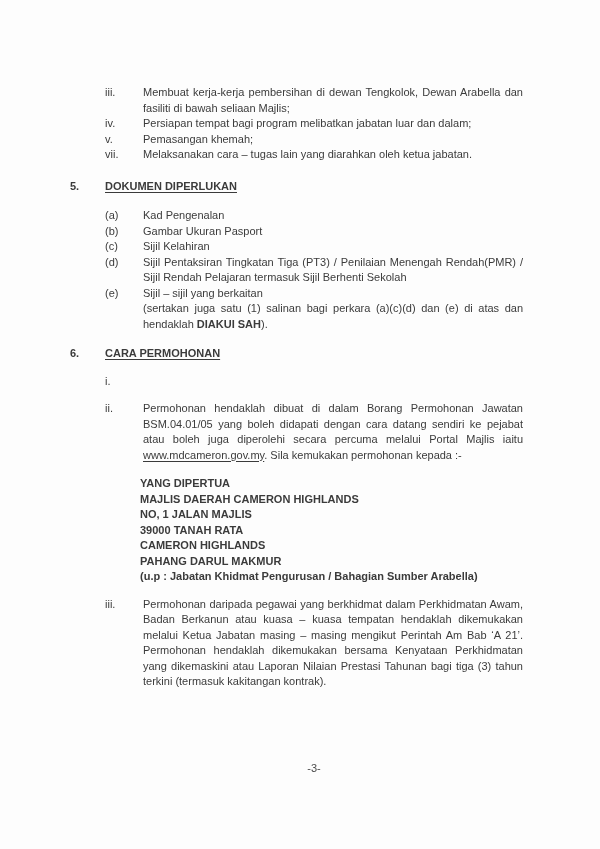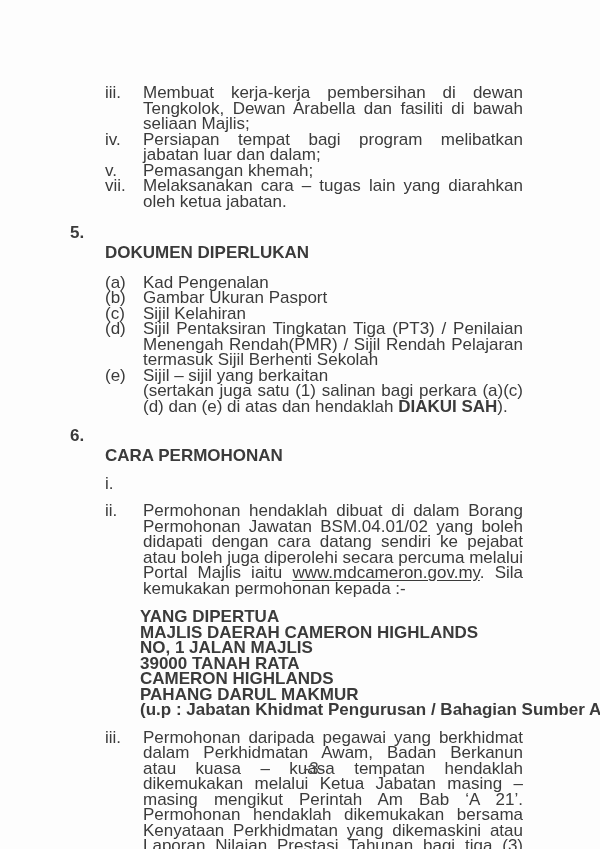--- a/index.html
+++ b/index.html
@@ -3,32 +3,32 @@
 <meta charset="utf-8">
 <style>
   html, body { margin:0; padding:0; background:#ffffff; }
   .page {
     width:600px; height:849px;
     background:#fdfdfd;
     position:relative;
     box-sizing:border-box;
     padding:85px 60px 0 70px;
     font-family:"Liberation Sans","DejaVu Sans",sans-serif;
-    font-size:17px;
+    font-size:11px;
     line-height:15.5px;
     color:#3b3b3b;
     overflow:hidden;
   }
   .row { display:flex; align-items:flex-start; }
   .sub { padding-left:35px; }
   .marker { flex:0 0 38px; }
   .text { width:380px; text-align:justify; }
   .section-head { display:flex; }
   .section-head .snum { flex:0 0 35px; font-weight:bold; }
-  .section-head .stitle { font-weight:bold; text-underline-offset:2px;margin-top:20px; }
+  .section-head .stitle { font-weight:bold; text-decoration:underline; text-underline-offset:2px; }
   .mt16 { margin-top:16px; }
   .mt14 { margin-top:14px; }
   .mt13 { margin-top:13px; }
   .mt12 { margin-top:12px; }
   .note { margin-left:73px; width:380px; text-align:justify; }
   .bold { font-weight:bold; }
   .link { text-decoration:underline; text-underline-offset:2px; }
   .address { margin-left:35px; width:418px; font-weight:bold; }
   .address div { white-space:nowrap; }
   .footer {
@@ -94,21 +94,21 @@
     <div class="snum">6.</div>
     <div class="stitle">CARA PERMOHONAN</div>
   </div>
 
   <div class="sub">
     <div class="row mt12">
       <div class="marker">i.</div>
     </div>
     <div class="row mt12">
       <div class="marker">ii.</div>
-      <div class="text"><span>Permohonan hendaklah dibuat di dalam Borang Permohonan Jawatan BSM.04.01/02 yang boleh didapati dengan cara datang sendiri ke pejabat atau boleh juga diperolehi secara percuma melalui Portal Majlis iaitu </span><span class="link">www.mdcameron.gov.my</span><span>. Sila kemukakan permohonan kepada :-</span></div>
+      <div class="text"><span>Permohonan hendaklah dibuat di dalam Borang Permohonan Jawatan BSM.04.01/05 yang boleh didapati dengan cara datang sendiri ke pejabat atau boleh juga diperolehi secara percuma melalui Portal Majlis iaitu </span><span class="link">www.mdcameron.gov.my</span><span>. Sila kemukakan permohonan kepada :-</span></div>
     </div>
 
     <div class="address mt13">
       <div>YANG DIPERTUA</div>
       <div>MAJLIS DAERAH CAMERON HIGHLANDS</div>
       <div>NO, 1 JALAN MAJLIS</div>
       <div>39000 TANAH RATA</div>
       <div>CAMERON HIGHLANDS</div>
       <div>PAHANG DARUL MAKMUR</div>
       <div>(u.p : Jabatan Khidmat Pengurusan / Bahagian Sumber Arabella)</div>

